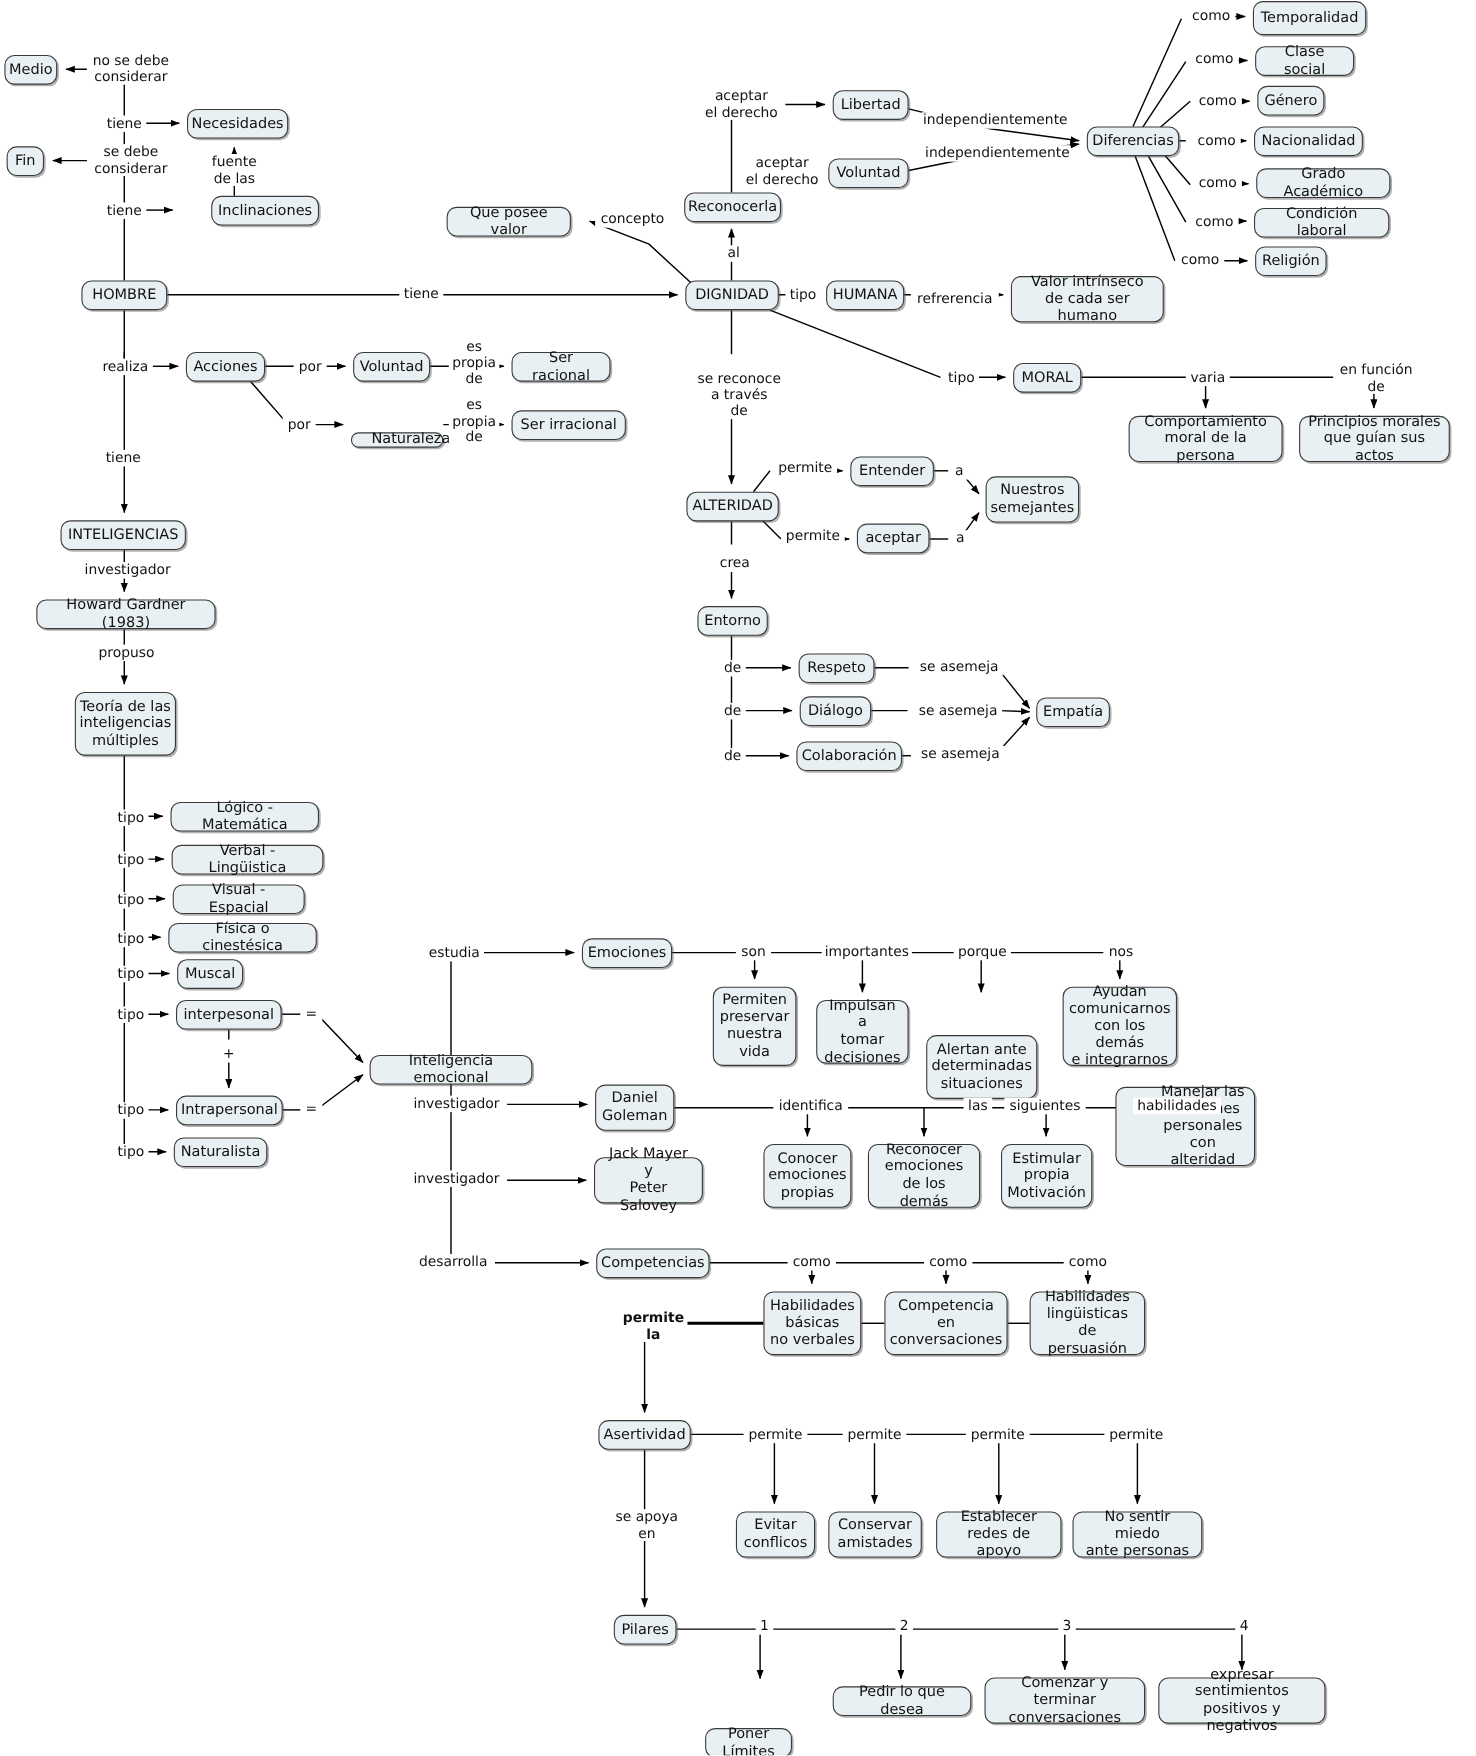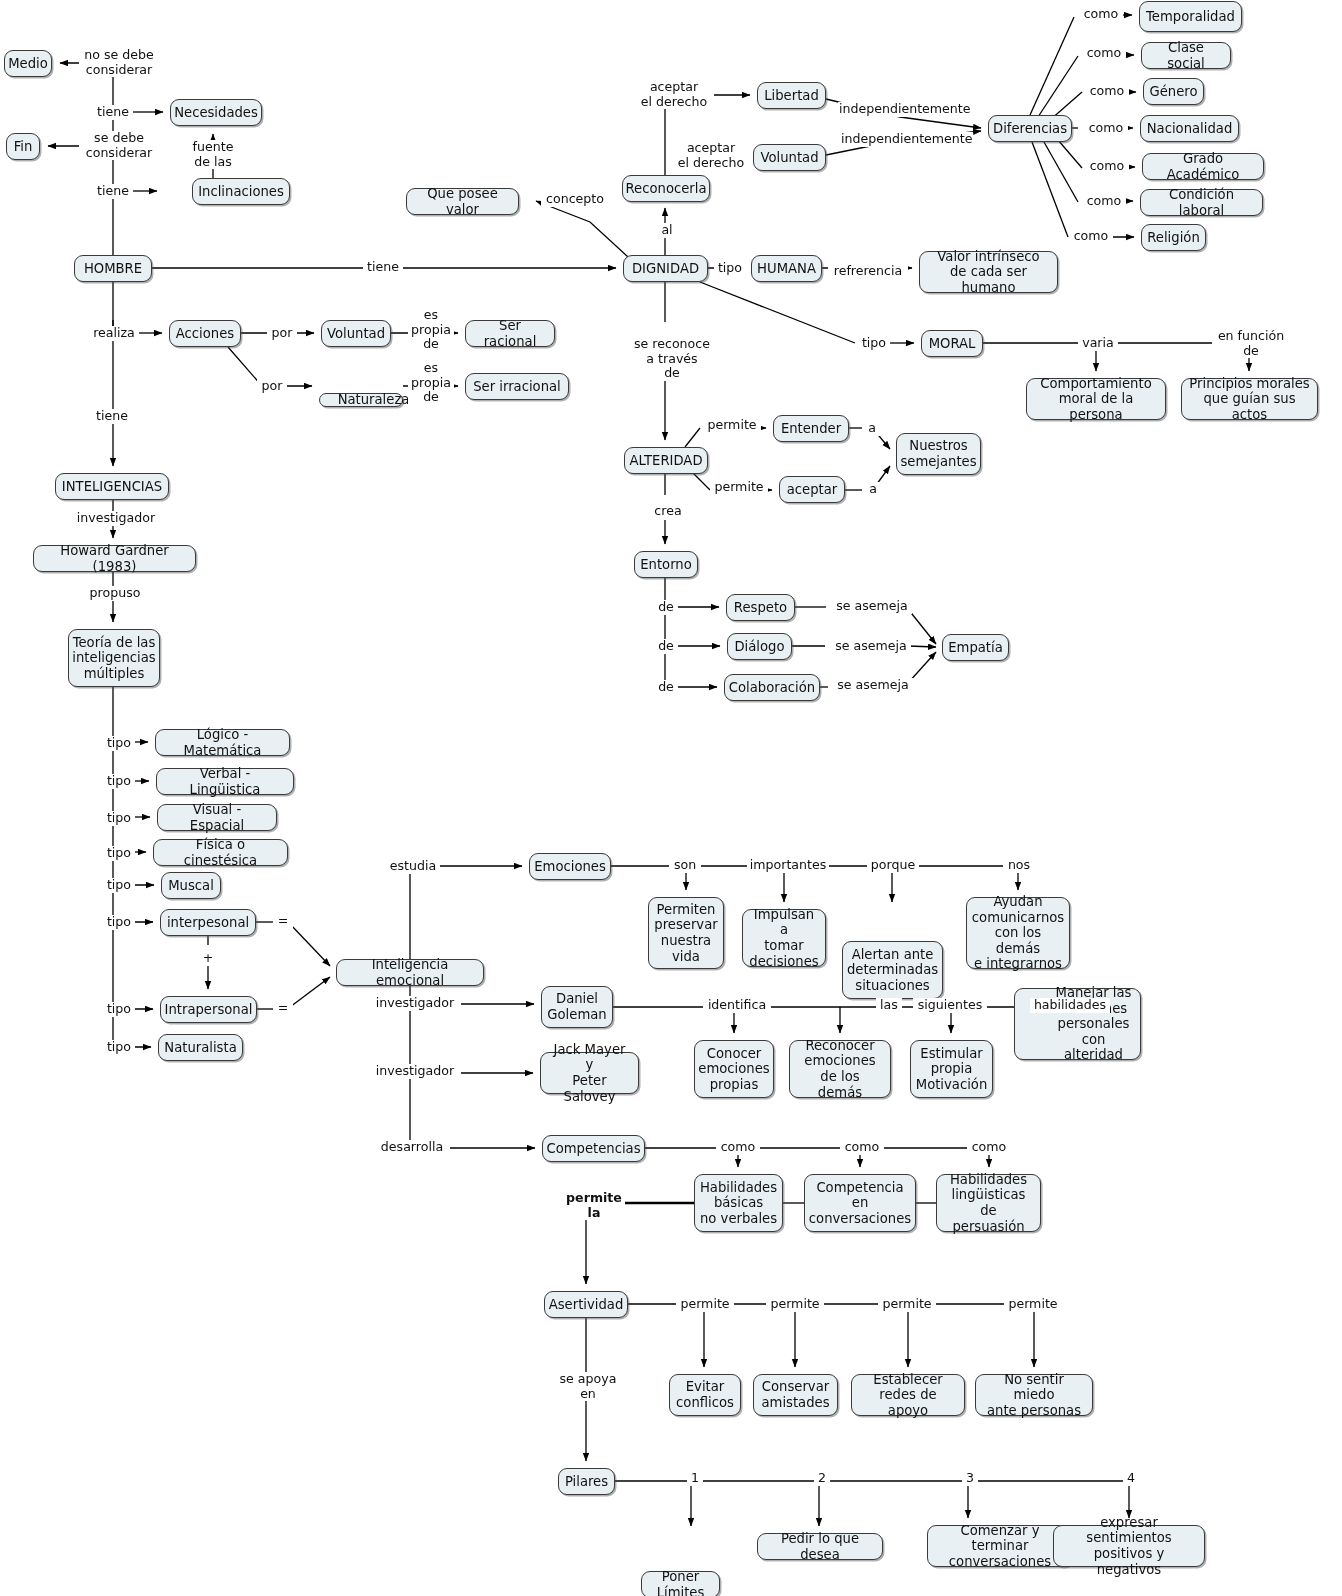--- a/index.html
+++ b/index.html
@@ -284,21 +284,21 @@
 conflicos</div>
       <div class="node" style="left: 753px; top: 1374px; width: 85px; height: 42px;">Conservar
 amistades</div>
       <div class="node" style="left: 851px; top: 1374px; width: 114px; height: 42px;">Establecer
 redes de apoyo</div>
       <div class="node" style="left: 975px; top: 1374px; width: 118px; height: 42px;">No sentir miedo
 ante personas</div>
       <div class="node" style="left: 558px; top: 1468px; width: 57px; height: 27px;">Pilares</div>
       <div class="node" style="left: 641px; top: 1571px; width: 79px; height: 27px;">Poner Límites</div>
       <div class="node" style="left: 757px; top: 1533px; width: 126px; height: 27px;">Pedir lo que desea</div>
-      <div class="node" style="left: 895px; top: 1525px; width: 146px; height: 42px; margin-left: 32px;">Comenzar y terminar
+      <div class="node" style="left: 895px; top: 1525px; width: 146px; height: 42px;">Comenzar y terminar
 conversaciones</div>
       <div class="node" style="left: 1053px; top: 1525px; width: 152px; height: 42px;">expresar sentimientos
 positivos y negativos</div>
     </div>
   <div id="labels-layer">
       <div class="lbl" style="left: 79px; top: 48px; width: 78px;">no se debe
 considerar</div>
       <div class="lbl" style="left: 93px; top: 105px; width: 38px;">tiene</div>
       <div class="lbl" style="left: 79px; top: 131px; width: 78px;">se debe
 considerar</div>

